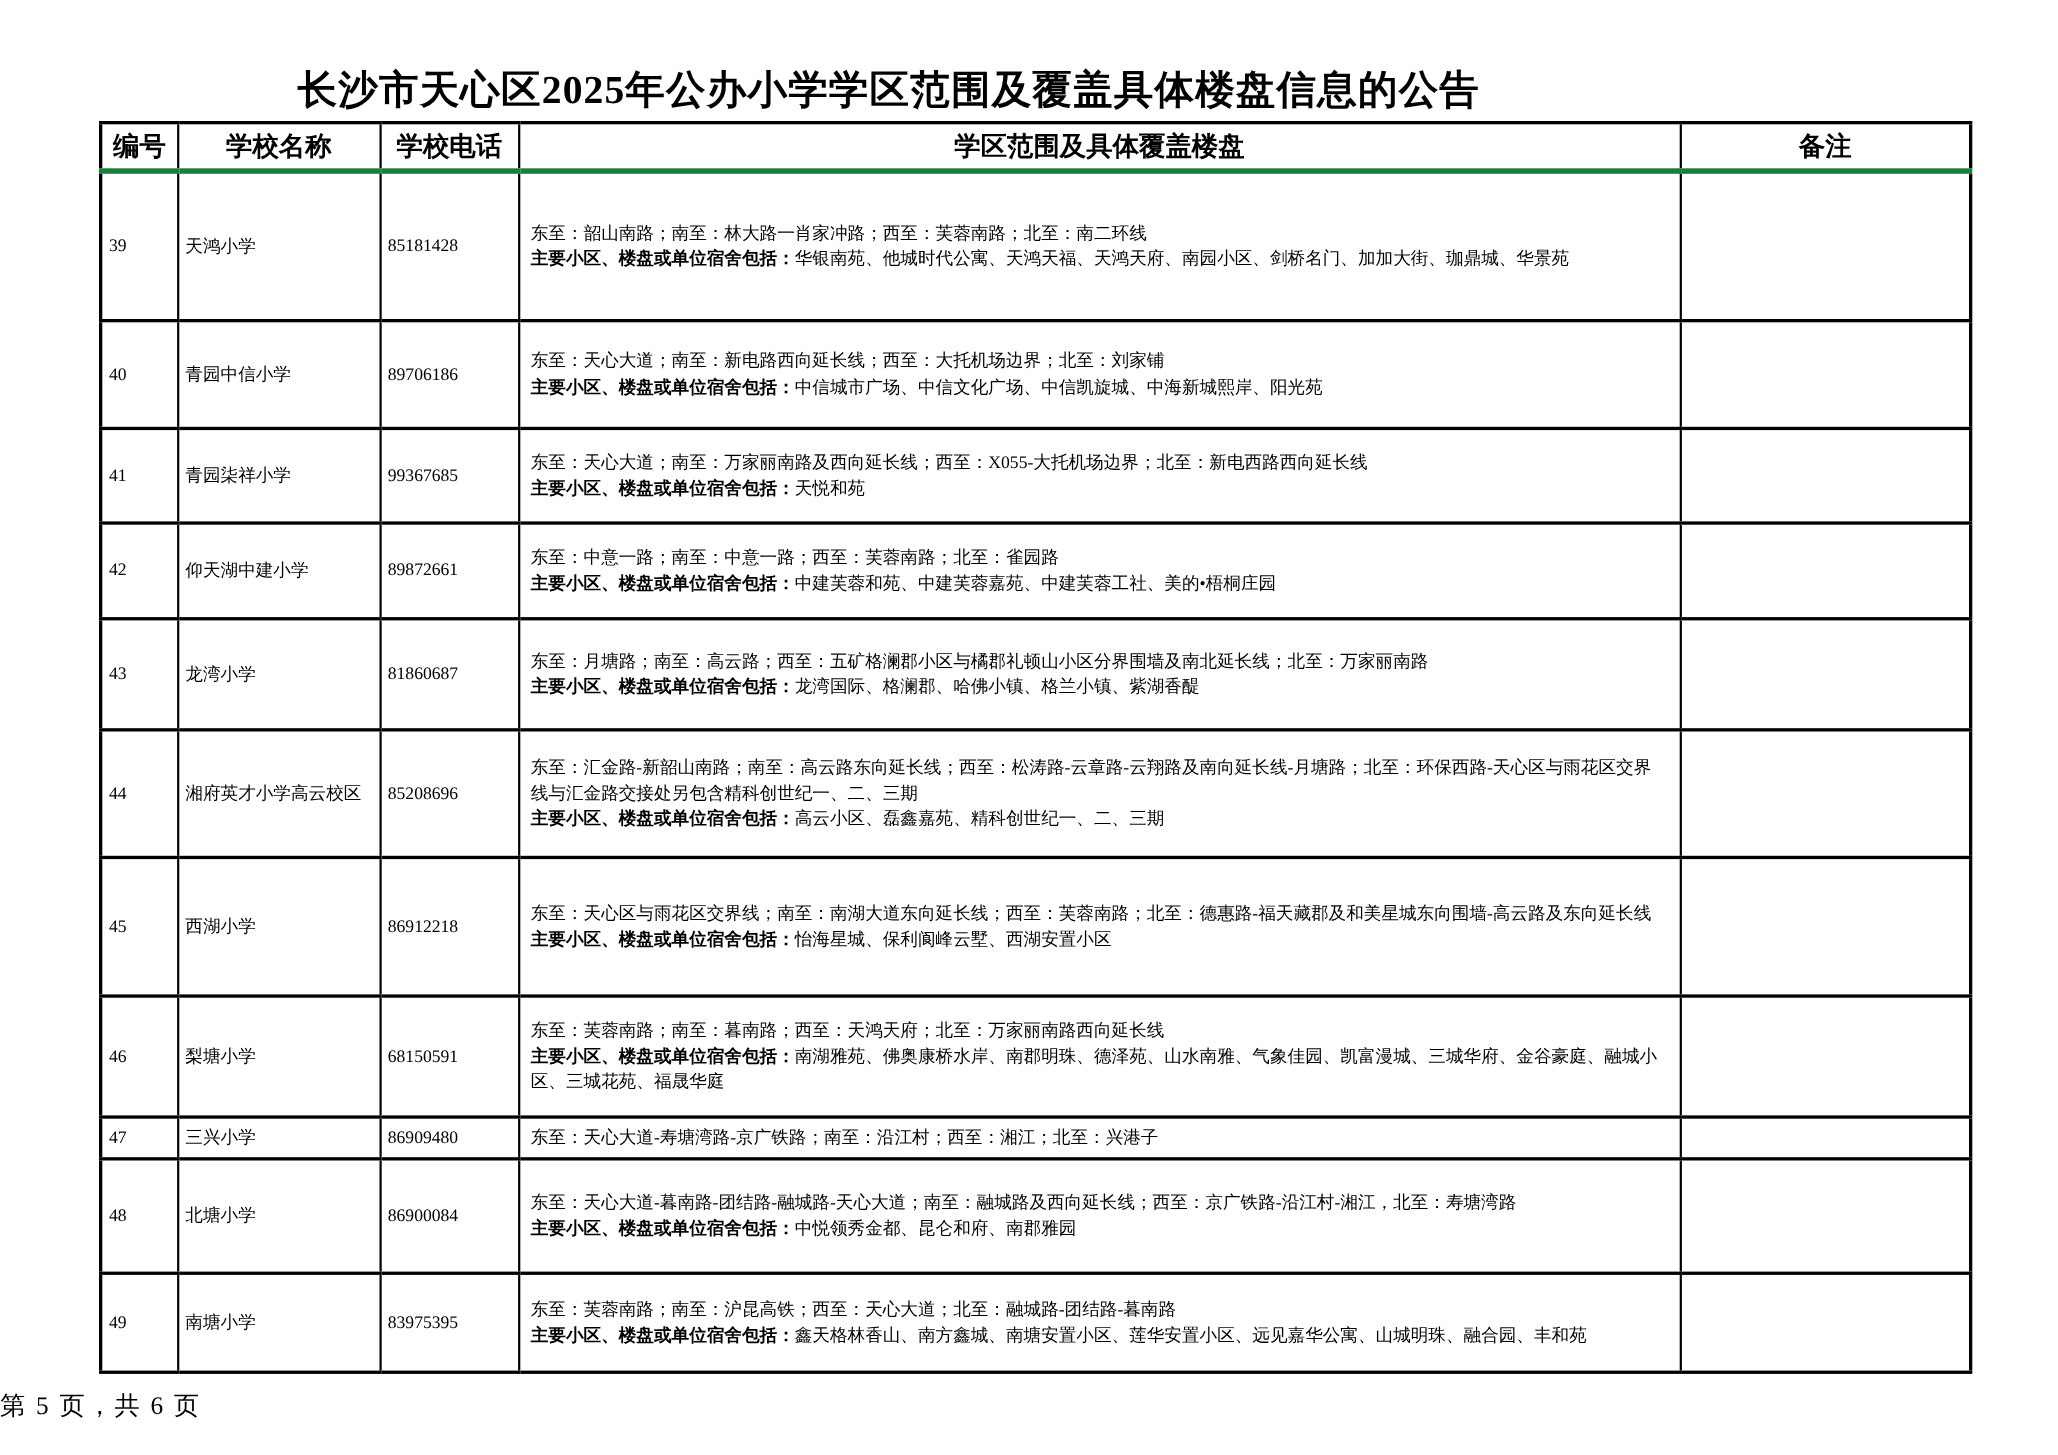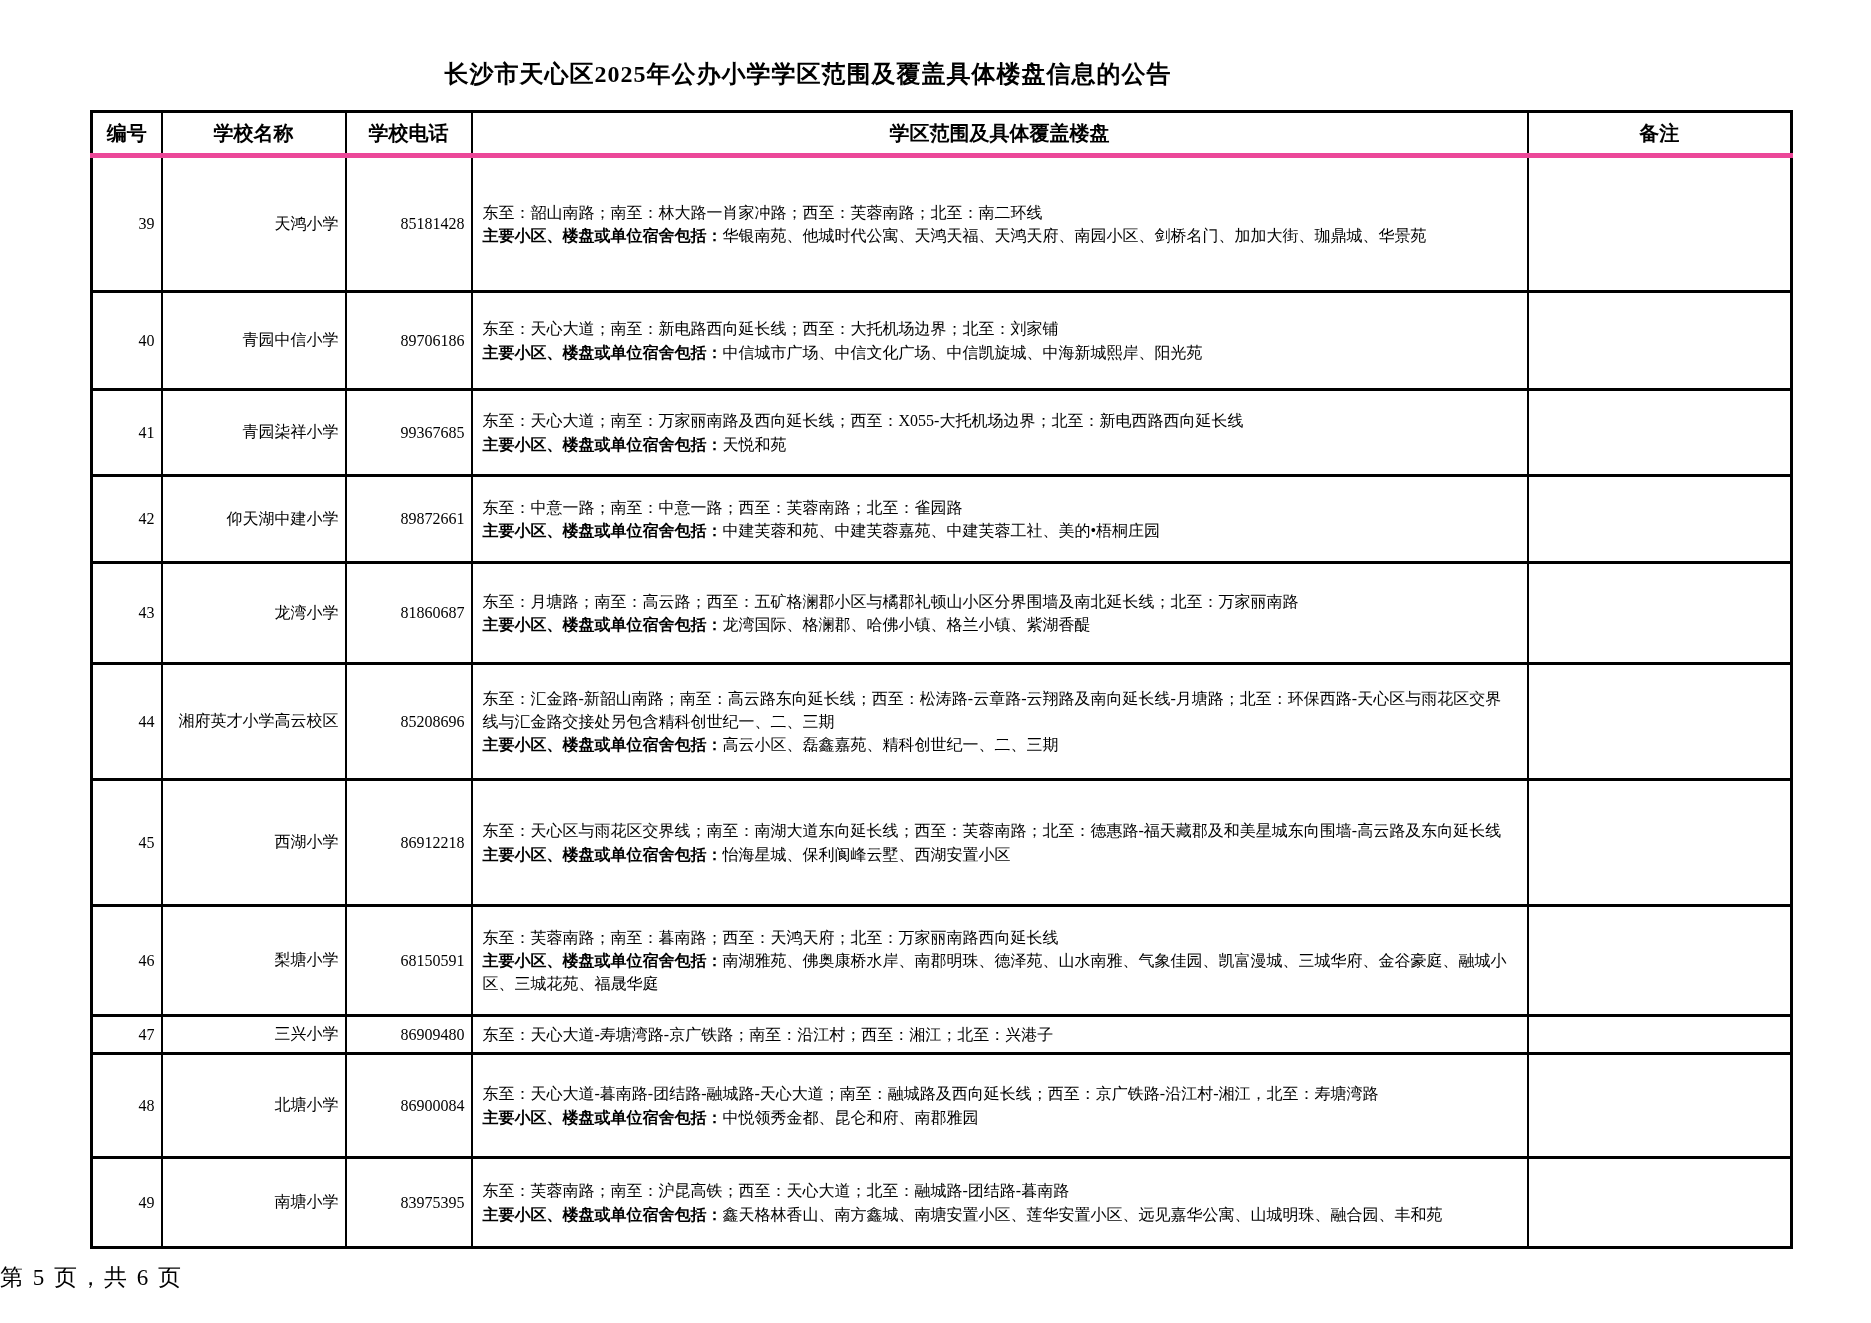--- a/index.html
+++ b/index.html
@@ -3,40 +3,40 @@
 <meta charset="utf-8">
 <style>
   html,body { margin:0; padding:0; }
   body {
     width:1871px; height:1323px; background:#ffffff;
     font-family:"Liberation Serif","DejaVu Serif",serif; color:#000;
   }
   .page { position:relative; width:1871px; height:1323px; overflow:hidden; background:#fff; }
   .doc-title {
     position:absolute; left:90px; top:58px; width:1436px;
-    text-align:center; font-size:24px; font-weight:bold; letter-spacing:1px;
+    text-align:center; font-size:36px; font-weight:bold; letter-spacing:1px;
     white-space:nowrap;
   }
   table.doc-table {
     position:absolute; left:90px; top:110px; width:1700px;
     border-collapse:collapse; table-layout:fixed;
     border:3px solid #000;
   }
   .doc-table th, .doc-table td {
     border-left:2px solid #000; border-right:2px solid #000;
     border-top:3px solid #000; border-bottom:3px solid #000;
     overflow:hidden;
   }
   .doc-table thead th {
-    height:40px; font-size:20px; font-weight:bold;
+    height:40px; font-size:24px; font-weight:bold;
     text-align:center; vertical-align:middle;
-    border-bottom:5px solid #ec4899; padding:0 4px;
+    border-bottom:5px solid #15803d; padding:0 4px;
   }
   .doc-table td { font-size:16px; vertical-align:middle; }
-  td.c-center { text-align:right; padding:2px 6px;font-family:Liberation Serif, serif; }
+  td.c-center { text-align:left; padding:2px 6px;font-family:Liberation Serif, serif; }
   td.zone-cell { padding:5px 10px; line-height:1.45; text-align:left; }
   .includes-label { font-weight:bold; }
   
   tr.r0 { height:136px; }
   tr.r1 { height:98px; }
   tr.r2 { height:86px; }
   tr.r3 { height:87px; }
   tr.r4 { height:101px; }
   tr.r5 { height:116px; }
   tr.r6 { height:126px; }

